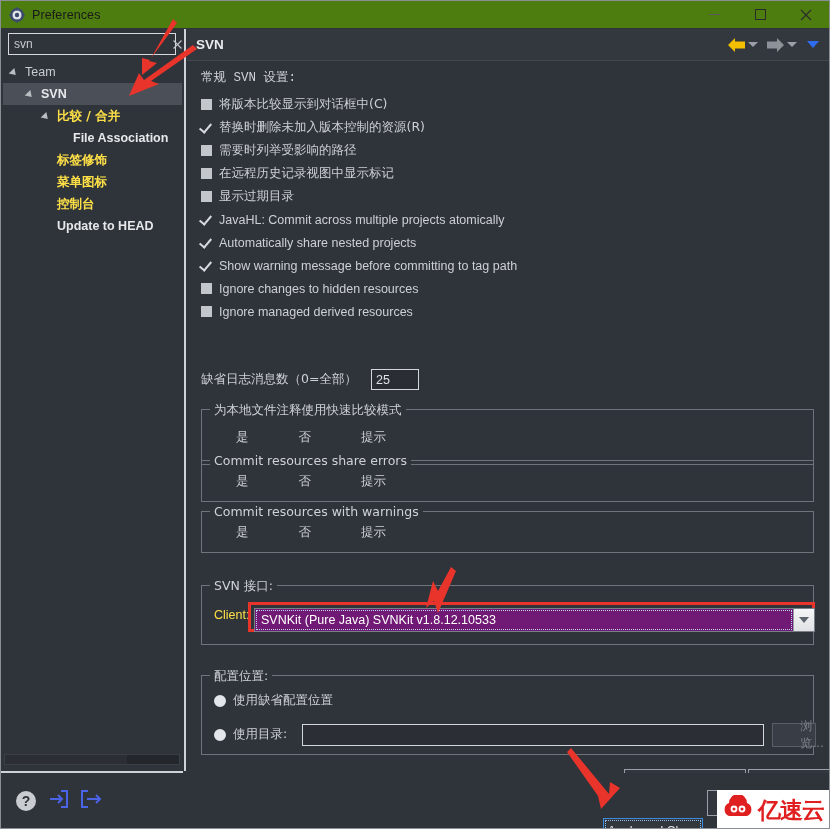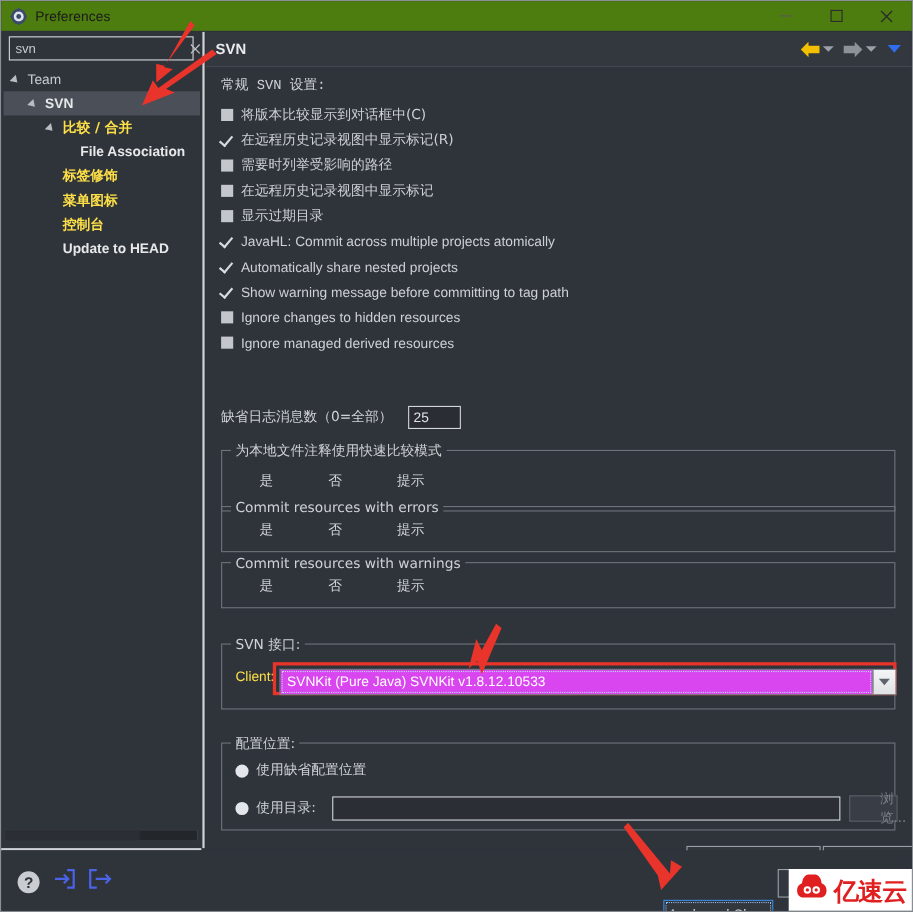--- a/index.html
+++ b/index.html
@@ -220,21 +220,21 @@
     width: 567px; height: 30px;
     border: 3px solid #e8342a;
   }
   .combo {
     position: absolute; left: 3px; top: 3px;
     width: 561px; height: 24px;
     display: flex; align-items: stretch;
     border: 1px solid #7b8088;
   }
   .combo-text {
-    flex: 1; background: #d946ef; color: #ffffff;
+    flex: 1; background: #701a75; color: #ffffff;
     font-size: 12.5px; display: flex; align-items: center;
     padding-left: 6px; outline: 1px dotted #bcd9f5; outline-offset: -2px;
   }
   .combo-arrow {
     width: 21px; background: linear-gradient(#f4f5f6,#dfe1e4);
     display: flex; align-items: center; justify-content: center;
     border-left: 1px solid #9aa0a8;
   }
   .combo-arrow i {
     width: 0; height: 0; border-left: 5px solid transparent;
@@ -436,21 +436,21 @@
 
       <div class="section-label">常规 SVN 设置:</div>
 
       <div class="cb-list" id="cb-list">
           <div class="cb-row">
             <span class="box"></span>
             <span class="txt cjk">将版本比较显示到对话框中(C)</span>
           </div>
           <div class="cb-row">
             <span class="box checked"></span>
-            <span class="txt cjk">在远程历史记录视图中显示标记(R)</span>
+            <span class="txt cjk">替换时删除未加入版本控制的资源(R)</span>
           </div>
           <div class="cb-row">
             <span class="box"></span>
             <span class="txt cjk">需要时列举受影响的路径</span>
           </div>
           <div class="cb-row">
             <span class="box"></span>
             <span class="txt cjk">在远程历史记录视图中显示标记</span>
           </div>
           <div class="cb-row">
@@ -496,21 +496,21 @@
               <span>否</span>
             </span>
             <span class="radio-item" style="margin-left: 34px;">
               <span class="rdot"></span>
               <span>提示</span>
             </span>
           </div>
       </div>
 
       <div class="gbox" id="gbox1" style="top:399px;height:42px">
-        <span class="lg">Commit resources with errors</span>
+        <span class="lg">Commit resources share errors</span>
         <div class="radio-row" id="radios1">
             <span class="radio-item" style="margin-left: 0px;">
               <span class="rdot"></span>
               <span>是</span>
             </span>
             <span class="radio-item" style="margin-left: 34px;">
               <span class="rdot"></span>
               <span>否</span>
             </span>
             <span class="radio-item" style="margin-left: 34px;">

